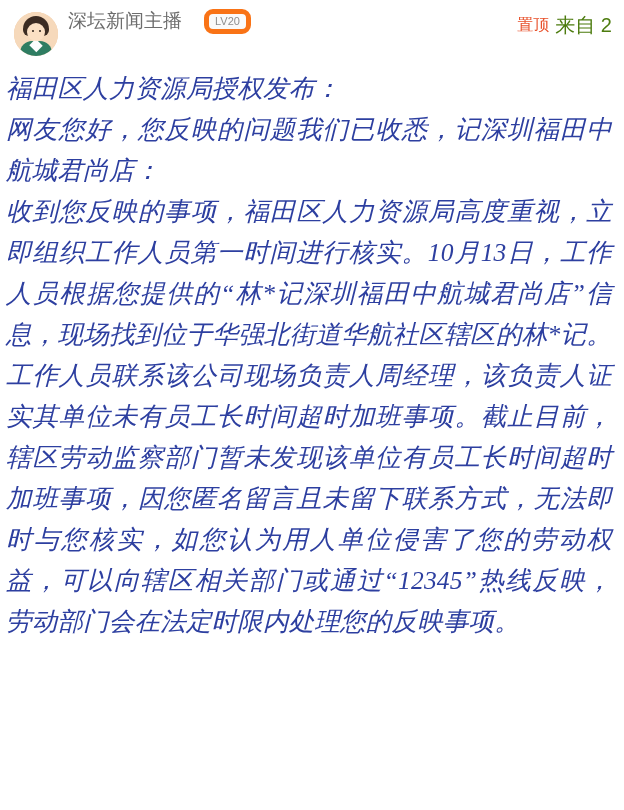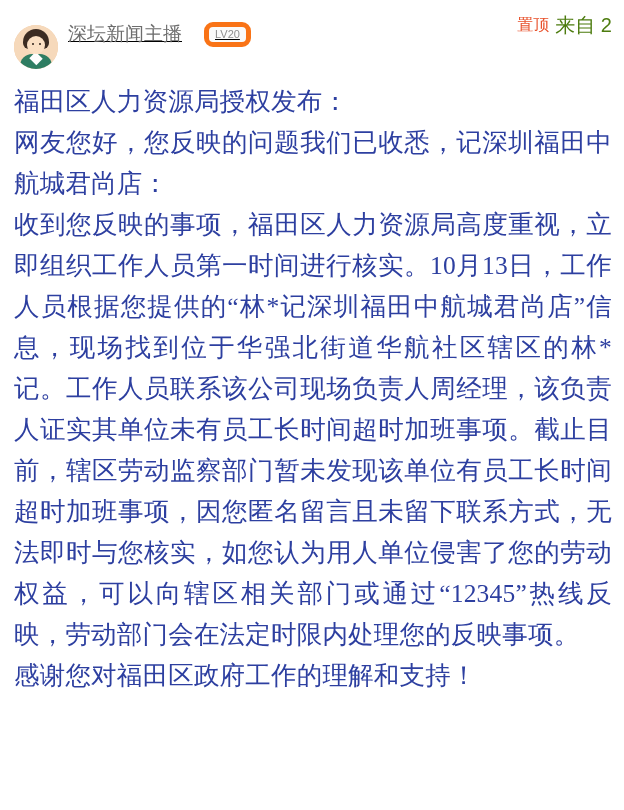--- a/index.html
+++ b/index.html
@@ -18,24 +18,23 @@
     height: 810px;
     box-sizing: border-box;
     background: #ffffff;
     position: relative;
   }
 
   
   .header {
     display: flex;
     align-items: flex-start;
-    padding: 23px 12px 4px 14px;
+    padding: 10px 12px 4px 14px;
     box-sizing: border-box;
     position: relative;
-    text-decoration: underline;
   }
   .avatar-wrap {
     width: 44px;
     height: 44px;
     flex: 0 0 44px;
     position: relative;
     margin-top: 2px;
   }
   .avatar {
     width: 44px;
@@ -145,23 +144,24 @@
   }
   .source {
     margin-left: 6px;
     color: #4d7c0f;
     font-size: 20px;
     line-height: 18px;
   }
 
   
   .body {
-    padding: 8px 12px 0 14px;
+    padding: 8px 12px 0 6px;
     box-sizing: border-box;
     color: #2b3f8f;
+    font-style: italic;
   }
   .para {
     font-family: "Liberation Serif", serif;
     color: #2d3fa0;
     font-size: 25.5px;
     line-height: 41px;
     letter-spacing: 0.2px;
     margin: 0;
     word-break: break-all;
     text-align: justify;
@@ -199,16 +199,15 @@
     <div class="top-right">
       <span class="pin-tag">置顶</span>
       <span class="source">来自 2</span>
     </div>
   </div>
 
   <div class="body">
     <p class="para">福田区人力资源局授权发布：</p>
     <p class="para indent"> 网友您好，您反映的问题我们已收悉，记深圳福田中航城君尚店：</p>
     <p class="para indent"> 收到您反映的事项，福田区人力资源局高度重视，立即组织工作人员第一时间进行核实。10月13日，工作人员根据您提供的“林*记深圳福田中航城君尚店”信息，现场找到位于华强北街道华航社区辖区的林*记。工作人员联系该公司现场负责人周经理，该负责人证实其单位未有员工长时间超时加班事项。截止目前，辖区劳动监察部门暂未发现该单位有员工长时间超时加班事项，因您匿名留言且未留下联系方式，无法即时与您核实，如您认为用人单位侵害了您的劳动权益，可以向辖区相关部门或通过“12345”热线反映，劳动部门会在法定时限内处理您的反映事项。</p>
-    <p class="para indent"> 感谢您对福田区政府工作的理解和支持！</p>
   </div>
 
 </div>
 
 </body></html>

